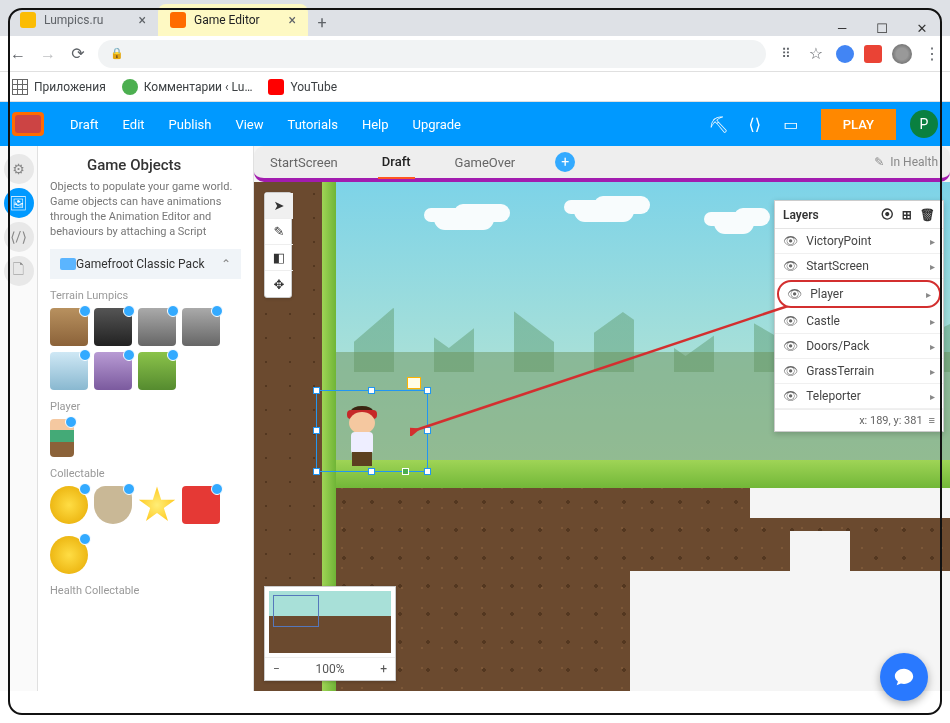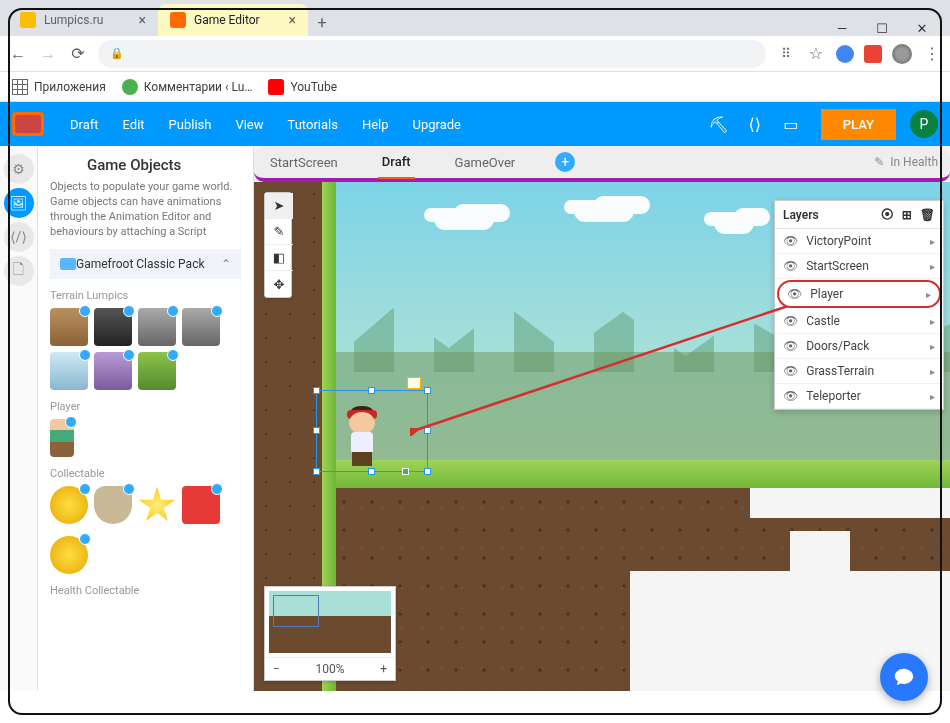--- a/index.html
+++ b/index.html
@@ -375,20 +375,24 @@
       <div class="layer">
           <span class="eye">👁</span>
           <span>GrassTerrain</span>
           <span class="chev">▸</span>
         </div>
       <div class="layer">
           <span class="eye">👁</span>
           <span>Teleporter</span>
           <span class="chev">▸</span>
         </div>
+      <div class="coords">
+          <span>x: 189, y: 381</span>
+          <span>≡</span>
+        </div>
     </div>
 
   </div>
 </div>
 
 <div class="chatfab">
   <svg width="22" height="22" viewBox="0 0 24 24" fill="#fff">
       <path d="M12 3C6.5 3 2 6.6 2 11c0 2.4 1.3 4.5 3.4 6L4 21l4.6-2c1.1.3 2.2.5 3.4.5 5.5 0 10-3.6 10-8S17.5 3 12 3z"></path>
     </svg>
 </div>

